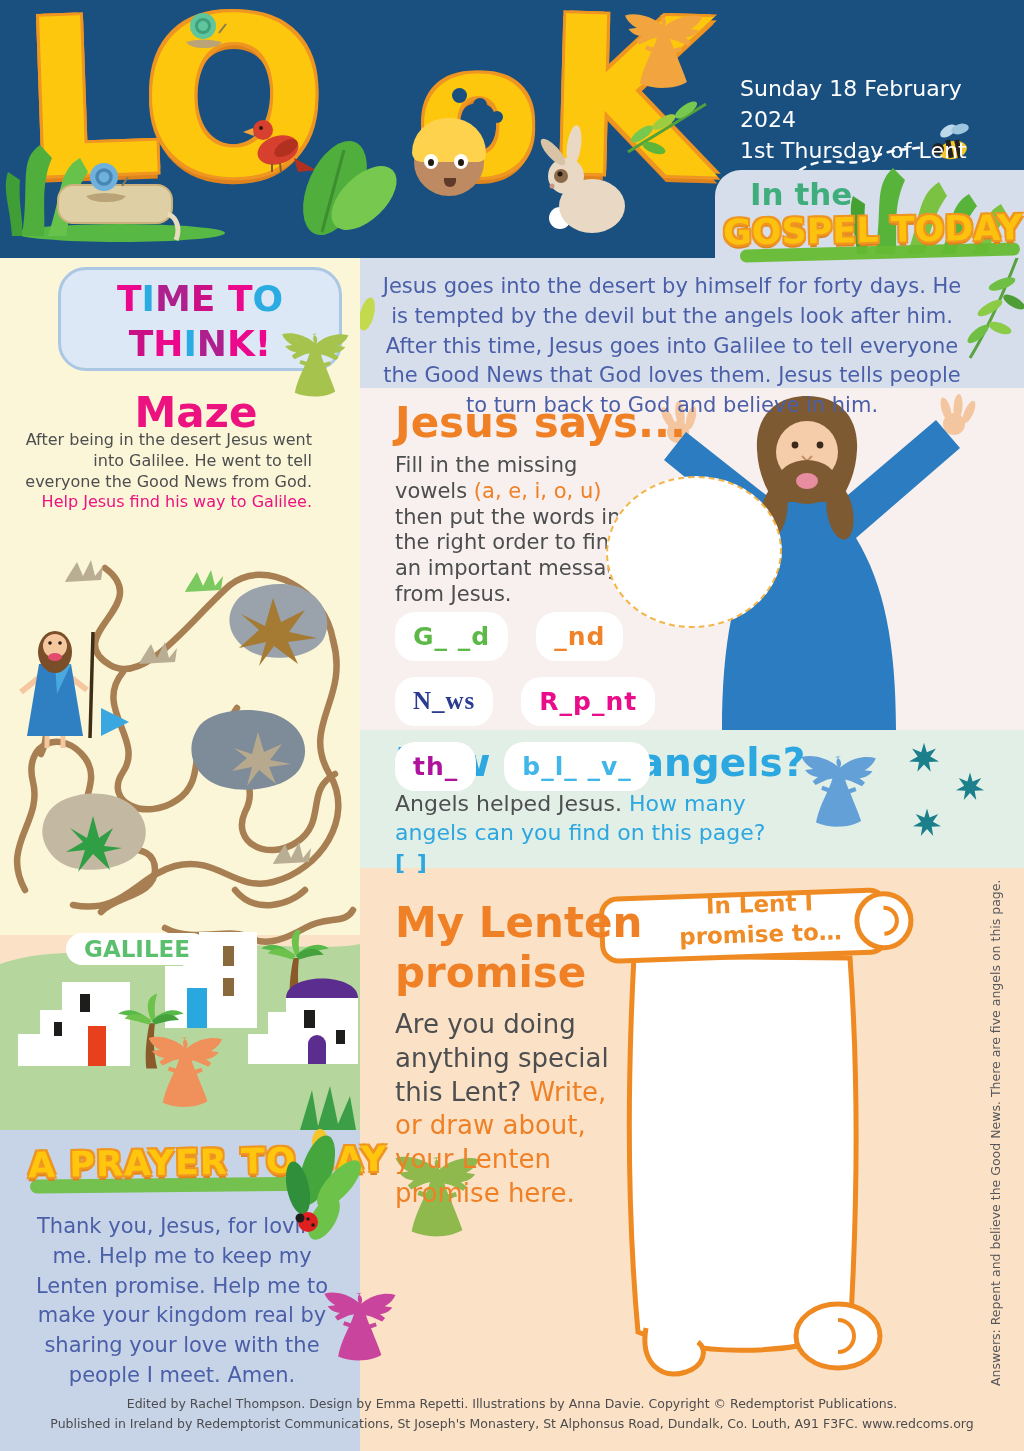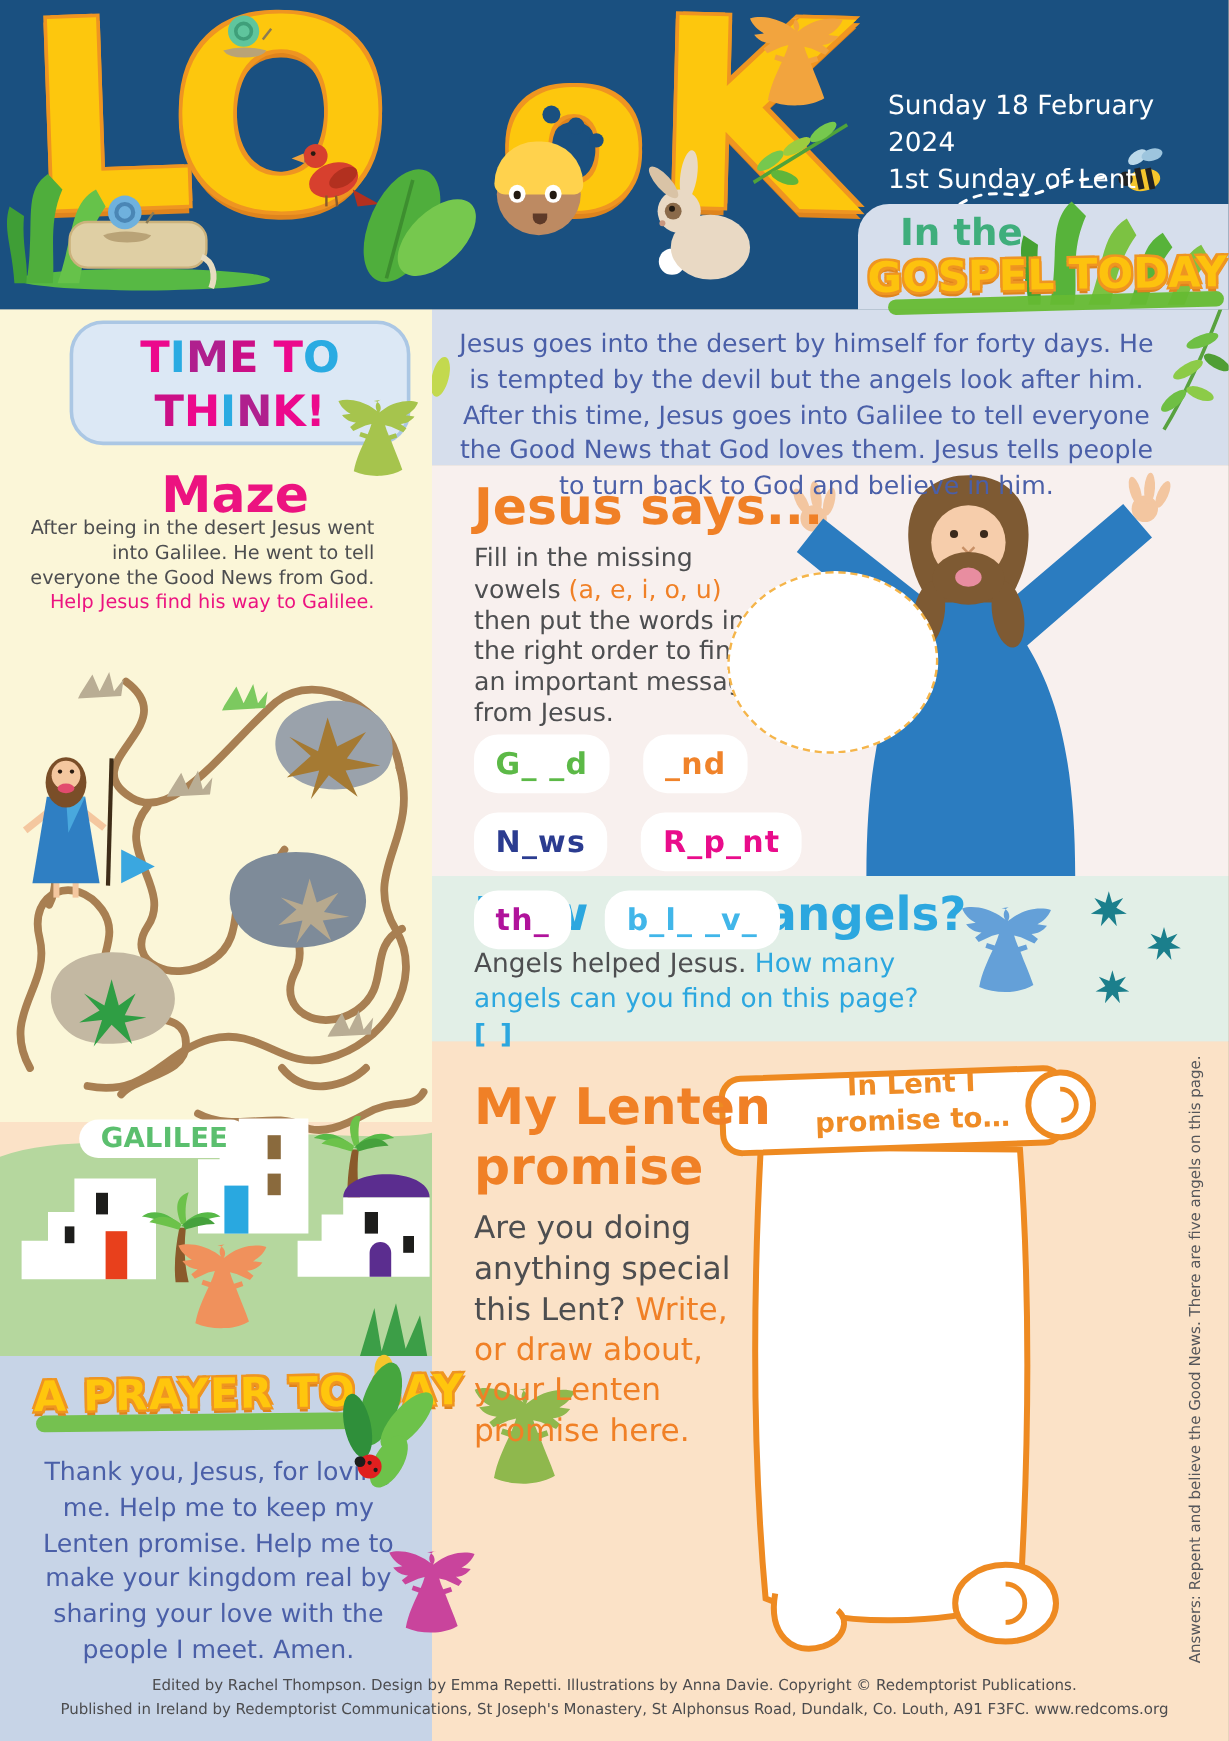--- a/index.html
+++ b/index.html
@@ -173,21 +173,21 @@
         <div class="hair"></div>
       <div class="eye" style="left:12px"></div>
         <div class="eye" style="left:42px"></div>
       <div class="mouth"></div>
     </div>
     <div class="letter-hole" style="left:452px;top:88px;width:15px;height:15px"></div>
     <div class="letter-hole" style="left:473px;top:98px;width:14px;height:14px"></div>
     <div class="letter-hole" style="left:491px;top:111px;width:12px;height:12px"></div>
     <div id="date-block" class="abs">
       <div>Sunday 18 February 2024</div>
-      <div>1st Sunday of Lent</div>
+      <div>1st Thursday of Lent</div>
       <div class="bold">Mark 8:12-15</div>
     </div>
   </div>
 
   <div id="gospel-badge" class="abs">
     <svg class="abs deco" style="left:130px;top:-14px" width="180" height="100" viewBox="0 0 180 100">
       <path d="M30,98 C38,55 28,30 48,12 L60,24 C46,55 54,80 50,98 Z" fill="#57b33a"></path>
       <path d="M62,98 C76,62 72,40 94,26 L102,40 C86,62 84,84 80,98 Z" fill="#7cc242"></path>
       <path d="M96,98 C108,68 104,50 124,38 L132,50 C116,70 114,88 110,98 Z" fill="#57b33a"></path>
       <path d="M128,98 C140,72 138,58 156,48 L163,60 C148,76 146,90 142,98 Z" fill="#7cc242"></path>
@@ -349,21 +349,21 @@
     </svg>
   </div>
   <div id="js-title" class="abs orange-txt">Jesus says...</div>
   <div id="js-instr" class="abs">
     <span class="dark">Fill in the missing vowels </span><span class="orange-txt">(a, e, i, o, u)</span><span class="dark"> then put the words in the right order to find an important message from Jesus.</span>
   </div>
   <div id="speech-bubble" class="abs"></div>
   <div id="word-pill-grid" class="abs">
       <div class="word-pill" style="color: rgb(92, 185, 71);">G_ _d</div>
       <div class="word-pill" style="color: rgb(240, 131, 42);">_nd</div>
-      <div class="word-pill" style="color: rgb(43, 60, 144);">N_ws</div>
+      <div class="word-pill" style="color: rgb(43, 60, 144); font-family: Liberation Serif, serif;">N_ws</div>
       <div class="word-pill" style="color: rgb(233, 12, 139);">R_p_nt</div>
       <div class="word-pill" style="color: rgb(176, 19, 155);">th_</div>
       <div class="word-pill" style="color: rgb(65, 182, 233);">b_l_ _v_</div>
     </div>
 
   <div id="angels-panel" class="abs">
     <div class="abs deco" style="left:435px;top:8px;color:#64a0d8">
       <svg width="96" height="118" viewBox="0 0 100 110">
           <use href="#angel"></use>
         </svg>

